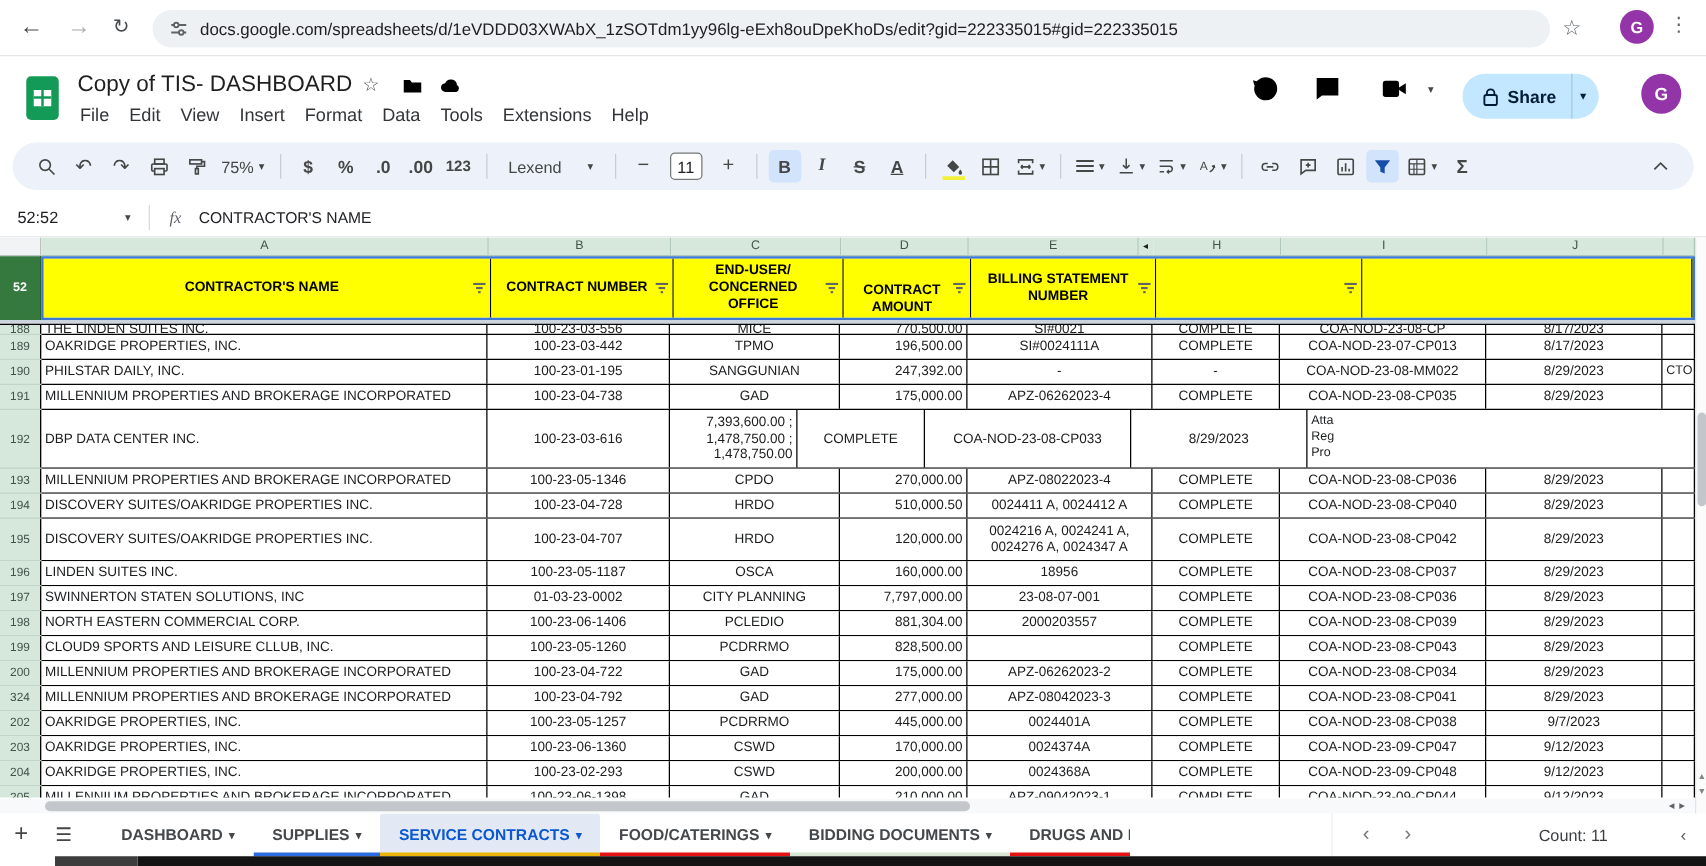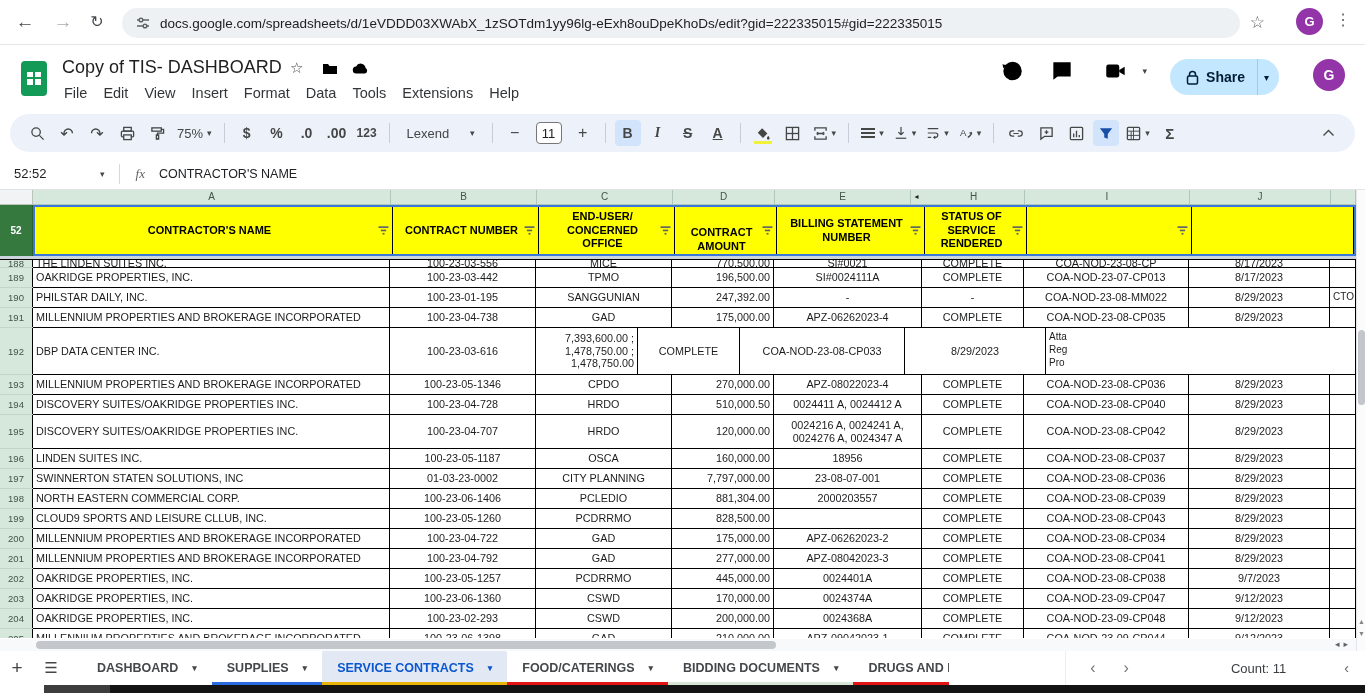--- a/index.html
+++ b/index.html
@@ -89,21 +89,21 @@
 
   
   #vscroll { position:absolute; top:190px; right:0; width:9px; height:461px; background:#fbfbfb; border-left:1px solid #e3e5e8; }
   #vthumb { position:absolute; top:140px; left:1px; width:7px; height:75px; background:#c3c7cb; border-radius:4px; }
   .vs-ar { position:absolute; left:0; width:9px; text-align:center; font-size:7px; color:#80868b; }
 
   
   #tabbar { position:absolute; top:651px; left:0; width:1365px; height:34px; background:#fff; display:flex; align-items:stretch; }
   .tab-tool { width:34px; display:flex; align-items:center; justify-content:center; font-size:19px; color:#444746; cursor:pointer; }
   #tabs { display:flex; margin-left:14px; }
-  .stab { position:relative; display:flex; align-items:center; gap:14px; padding:0 15px; font-size:12.5px; font-weight:600; color:#45484b; cursor:pointer; white-space:nowrap; }
+  .stab { position:relative; display:flex; align-items:center; gap:5px; padding:0 15px; font-size:12.5px; font-weight:600; color:#45484b; cursor:pointer; white-space:nowrap; }
   .stab .tcaret { font-size:9px; color:#45484b; }
   .stab .tline { position:absolute; left:0; right:0; bottom:0; height:3px; }
   .stab.active { background:#e3e9f4; border-radius:2px 2px 0 0; }
   .stab.active, .stab.active .tcaret { color:#0b57d0; font-weight:700; }
   .stab.clip { max-width:96px; overflow:hidden; padding-right:0; }
   #tab-right { margin-left:auto; display:flex; align-items:center; border-left:1px solid #eceef0; padding-left:10px; }
   .tnav { font-size:16px; color:#747775; padding:0 14px; cursor:pointer; }
   #count-badge { font-size:13px; color:#3b3e42; margin:0 58px 0 88px; white-space:nowrap; }
   #panel-arrow { font-size:14px; color:#5f6368; padding-right:16px; cursor:pointer; }
 
@@ -372,27 +372,20 @@
             <rect x="0.5" y="1.2" width="9" height="1.5" fill="#5f6368"></rect>
             <rect x="2.6" y="4.2" width="4.8" height="1.5" fill="#5f6368"></rect>
             <rect x="4.1" y="7.2" width="1.8" height="1.5" fill="#5f6368"></rect>
           </svg></div>
         <div class="hcell" style="width: 148px;"><span>BILLING STATEMENT
 NUMBER</span><svg viewBox="0 0 10 10" width="11" height="11" class="fico">
             <rect x="0.5" y="1.2" width="9" height="1.5" fill="#5f6368"></rect>
             <rect x="2.6" y="4.2" width="4.8" height="1.5" fill="#5f6368"></rect>
             <rect x="4.1" y="7.2" width="1.8" height="1.5" fill="#5f6368"></rect>
           </svg></div>
-        <div class="hcell" style="width: 102px;"><span>STATUS OF
-SERVICE
-RENDERED</span><svg viewBox="0 0 10 10" width="11" height="11" class="fico">
-            <rect x="0.5" y="1.2" width="9" height="1.5" fill="#5f6368"></rect>
-            <rect x="2.6" y="4.2" width="4.8" height="1.5" fill="#5f6368"></rect>
-            <rect x="4.1" y="7.2" width="1.8" height="1.5" fill="#5f6368"></rect>
-          </svg></div>
         <div class="hcell" style="width: 165px;"><svg viewBox="0 0 10 10" width="11" height="11" class="fico">
             <rect x="0.5" y="1.2" width="9" height="1.5" fill="#5f6368"></rect>
             <rect x="2.6" y="4.2" width="4.8" height="1.5" fill="#5f6368"></rect>
             <rect x="4.1" y="7.2" width="1.8" height="1.5" fill="#5f6368"></rect>
           </svg></div>
         <div class="hcell" style="width: 25px; flex: 1 1 0%;"><span></span></div>
       </div>
   </div>
   <div id="rows">
       <div class="drow" style="height: 8px;">
@@ -548,21 +541,21 @@
         <div class="dcell" style="width: 146px;">100-23-04-722</div>
         <div class="dcell" style="width: 136px;">GAD</div>
         <div class="dcell ar" style="width: 102px;">175,000.00</div>
         <div class="dcell" style="width: 148px;">APZ-06262023-2</div>
         <div class="dcell" style="width: 102px;">COMPLETE</div>
         <div class="dcell" style="width: 165px;">COA-NOD-23-08-CP034</div>
         <div class="dcell" style="width: 141px;">8/29/2023</div>
         <div class="dcell kcol" style="width: 25px; flex: 1 1 0%;"></div>
       </div>
       <div class="drow" style="height: 20px;">
-        <div class="rnum">201</div>
+        <div class="rnum">324</div>
         <div class="dcell al first" style="width: 358px;">MILLENNIUM PROPERTIES AND BROKERAGE INCORPORATED</div>
         <div class="dcell" style="width: 146px;">100-23-04-792</div>
         <div class="dcell" style="width: 136px;">GAD</div>
         <div class="dcell ar" style="width: 102px;">277,000.00</div>
         <div class="dcell" style="width: 148px;">APZ-08042023-3</div>
         <div class="dcell" style="width: 102px;">COMPLETE</div>
         <div class="dcell" style="width: 165px;">COA-NOD-23-08-CP041</div>
         <div class="dcell" style="width: 141px;">8/29/2023</div>
         <div class="dcell kcol" style="width: 25px; flex: 1 1 0%;"></div>
       </div>

